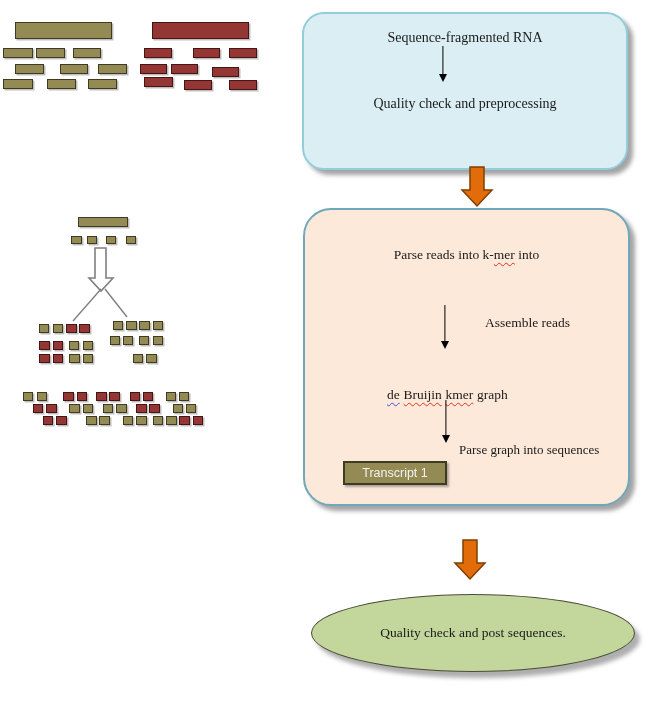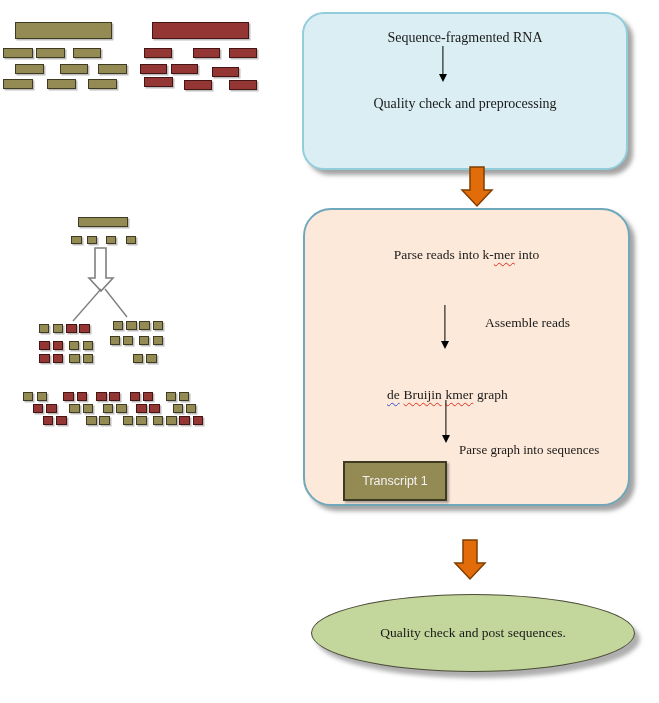--- a/index.html
+++ b/index.html
@@ -37,21 +37,21 @@
   #arrow-a{left:438px;top:46px;height:36px;}
   #arrow-b{left:440px;top:305px;height:44px;}
   #arrow-c{left:441px;top:400px;height:43px;}
   
   .wavy-red{text-decoration:underline wavy #e03020;text-decoration-thickness:1px;text-underline-offset:3px;}
   .wavy-blue{text-decoration:underline wavy #3a50d0;text-decoration-thickness:1px;text-underline-offset:3px;}
   .word{margin-right:0.28em;}
   .word:last-child{margin-right:0;}
   
   .transcript{
-    position:absolute;box-sizing:border-box;height:40px;
+    position:absolute;box-sizing:border-box;height:24px;
     display:flex;align-items:center;justify-content:center;
     font-family:"Liberation Sans", sans-serif;font-size:12.5px;color:#f2f2f2;
     border:2px solid #333;box-shadow:2px 2px 2px rgba(90,90,90,0.5);
   }
   #transcript-1{left:343px;top:461px;width:104px;background:var(--olive);border-color:var(--olive-border);}
   #transcript-2{left:473px;top:461px;width:94px;background:var(--red);border-color:var(--red-border);}
   
   .orange-arrow{position:absolute;width:38px;height:42px;}
   .orange-arrow polygon{fill:var(--orange);stroke:var(--orange-border);stroke-width:1.5;}
   #orange-arrow-1{left:458px;top:166px;}

